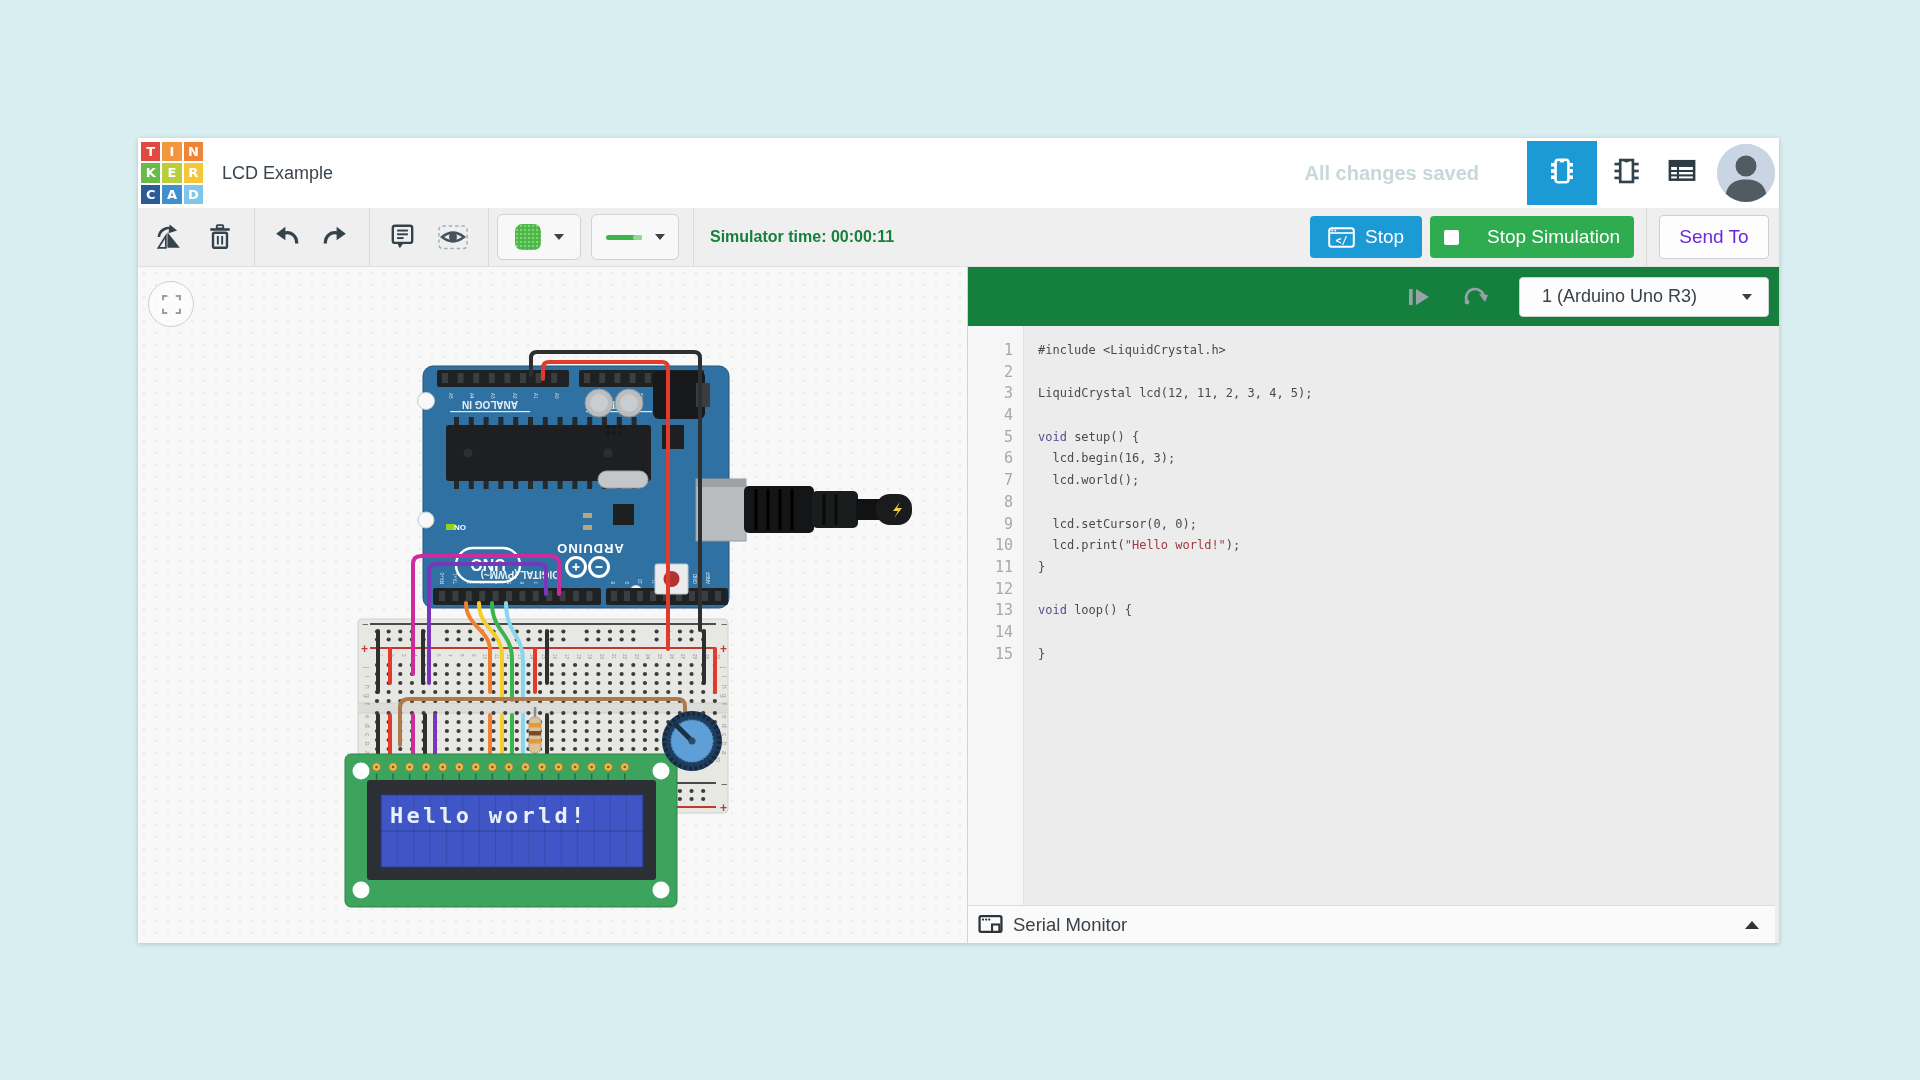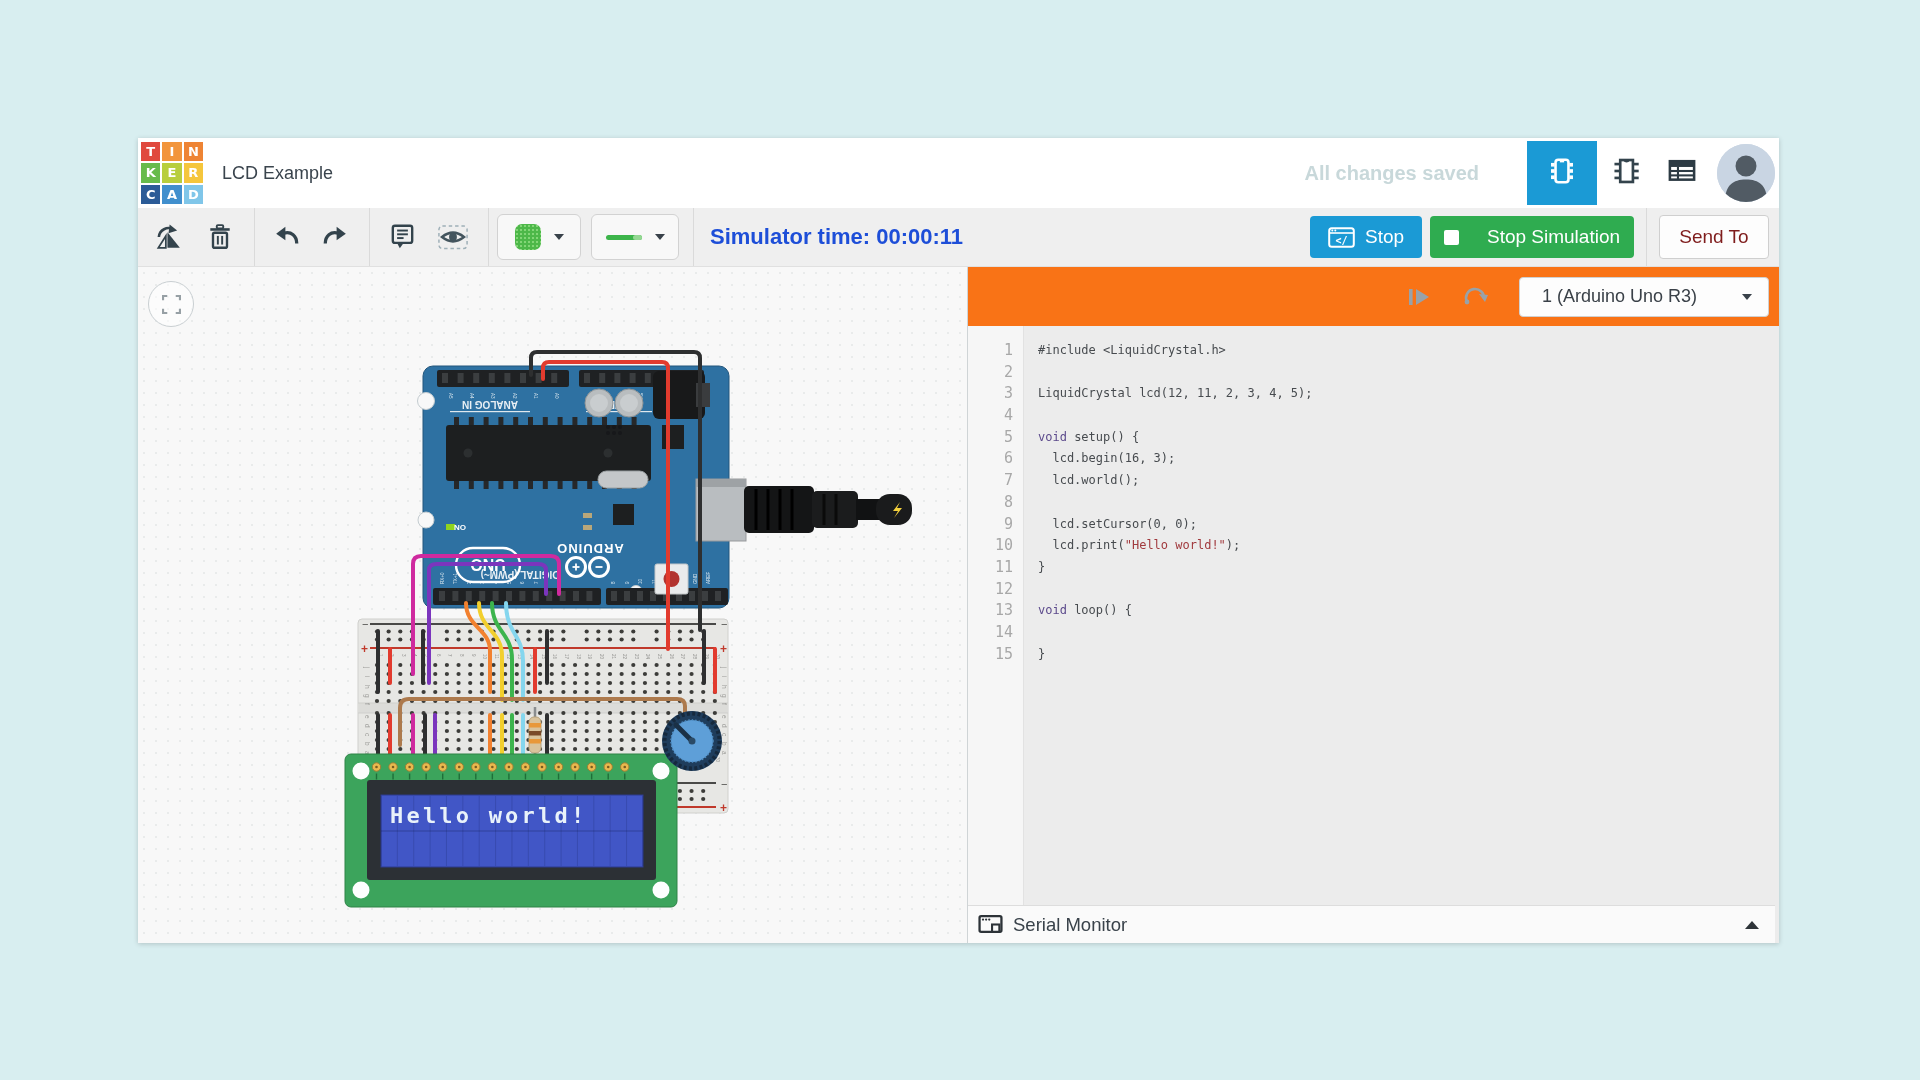--- a/index.html
+++ b/index.html
@@ -26,39 +26,39 @@
   .tb-btn{width:40px;height:44px;display:flex;align-items:center;justify-content:center;}
   .sep{width:1px;height:58px;background:#dadada;flex:none;}
   .dd{height:44px;border:1px solid #d2d2d2;border-radius:6px;background:#f8f8f8;
     display:flex;align-items:center;justify-content:center;gap:13px;}
   .swatch-square{width:26px;height:26px;border-radius:7px;background:#4db849;
     background-image:radial-gradient(#83d677 1px,transparent 1.1px);background-size:4px 4px;}
   .wline{position:relative;width:36px;height:5px;border-radius:3px;background:#3db54b;}
   .wline i{position:absolute;right:0;top:0;width:9px;height:5px;border-radius:3px;background:#95d893;}
   .caret{width:0;height:0;border-left:5px solid transparent;border-right:5px solid transparent;
     border-top:6px solid #39424a;}
-  .sim-time{margin-left:16px;font-size:22px;font-weight:600;color:#1d4ed8;}
+  .sim-time{margin-left:16px;font-size:16px;font-weight:600;color:#15803d;}
   .tb-right{margin-left:auto;display:flex;align-items:center;gap:8px;padding-right:10px;}
   .btn{height:42px;border-radius:4px;display:flex;align-items:center;justify-content:center;
     font-size:19px;font-weight:500;}
   .btn-code{width:112px;background:var(--accent-blue);color:#fff;gap:10px;}
   .btn-stop{width:204px;background:var(--green);color:#fff;gap:28px;}
   .stop-sq{width:15px;height:15px;border-radius:2px;background:#fff;}
-  .btn-send{width:108px;background:#fdfdfd;border:1px solid #cfcfcf;color:#7f1d1d;font-weight:400;}
+  .btn-send{width:108px;background:#fdfdfd;border:1px solid #cfcfcf;color:#6d28d9;font-weight:400;}
   
   .canvas{position:absolute;left:0;top:129px;width:829px;height:676px;background:#f8f8f8;
     background-image:radial-gradient(#e9ebeb 1px,transparent 1.2px);background-size:12px 12px;}
   .fit-btn{position:absolute;left:10px;top:14px;width:44px;height:44px;border-radius:50%;
     border:1.5px solid #c9cfd2;background:rgba(255,255,255,.55);
     display:flex;align-items:center;justify-content:center;}
   .canvas svg.circ{position:absolute;left:0;top:0;}
   
   .panel{position:absolute;left:829px;top:129px;width:811px;height:676px;background:#ececec;
     border-left:1px solid #cfd4d6;}
-  .panel-toolbar{height:59px;background:#f97316;border-bottom:1px solid #e3e3e3;
+  .panel-toolbar{height:59px;background:#15803d;border-bottom:1px solid #e3e3e3;
     display:flex;align-items:center;}
   .ptb-icon{width:30px;height:30px;display:flex;align-items:center;justify-content:center;}
   .board-dd{margin-left:auto;margin-right:10px;width:250px;height:40px;background:#fdfdfd;
     border:1px solid #d0d0d0;border-radius:4px;display:flex;align-items:center;
     font-size:18px;color:#3a4148;padding-left:22px;box-sizing:border-box;}
   .board-dd .caret{margin-left:auto;margin-right:16px;}
   .code-area{position:absolute;top:59px;left:0;right:0;bottom:37px;background:#ececec;overflow:hidden;}
   .gutter-bg{position:absolute;left:0;top:0;width:55px;height:100%;background:#f6f6f6;
     border-right:1px solid #e2e2e2;}
   .code-scroll{position:absolute;left:0;top:14px;right:0;}

